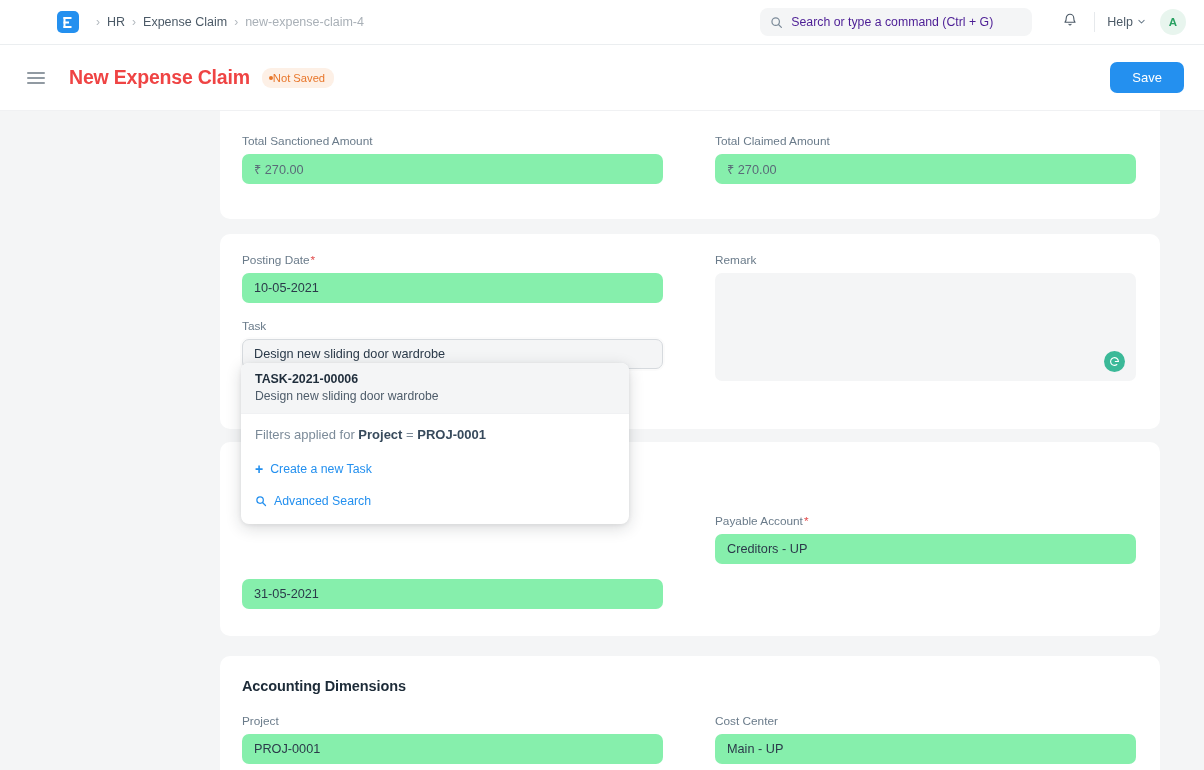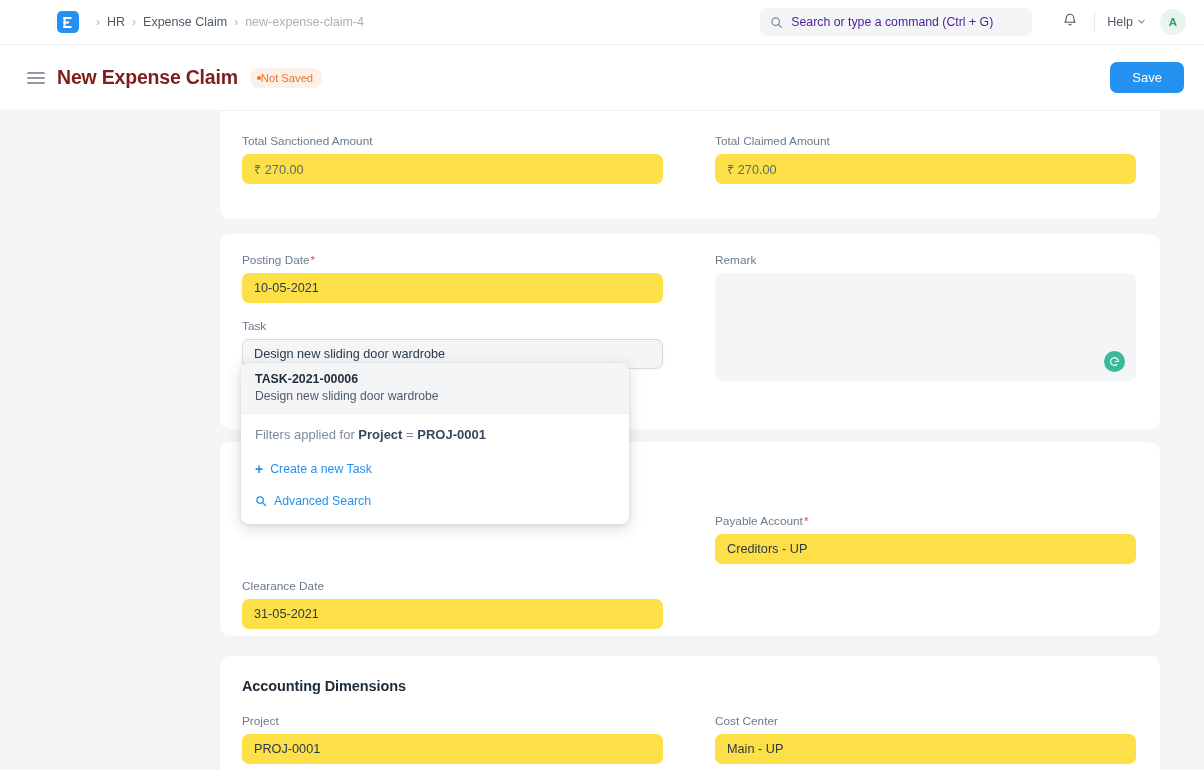--- a/index.html
+++ b/index.html
@@ -78,23 +78,23 @@
     background: #ffffff;
     display: flex; align-items: center;
     border-bottom: 1px solid #f0f1f3;
   }
   .sidebar-toggle {
     margin-left: 27px; width: 18px; height: 18px;
     display: flex; flex-direction: column; justify-content: center; gap: 3px;
   }
   .sidebar-toggle i { display:block; height: 2px; background: #919aa2; border-radius:1px; }
   .page-title {
-    margin-left: 12px;
+    margin-left: 24px;
     font-size: 19.5px; font-weight: 700;
-    color: #7f1d1d; letter-spacing: -0.2px;
+    color: #ef4444; letter-spacing: -0.2px;
   }
   .badge-notsaved {
     margin-left: 12px;
     background: #fdf0e6;
     color: #e8762a;
     font-size: 11.2px;
     padding: 4px 9px 4px 7px;
     border-radius: 9px;
     display: flex; align-items: center; 
     font-weight: 400;
@@ -132,21 +132,21 @@
   .col { width: 50%; padding-right: 27px; }
   .col.right { padding-left: 25px; padding-right: 2px; }
 
   .field-label {
     font-size: 11.8px; color: #6a7b8a;
     margin-bottom: 6px; display: block;
   }
   .req { color: #e24c4c; margin-left: 1px; }
   .field-input {
     height: 30px;
-    background: #fde047;
+    background: #86efac;
     border-radius: 7px;
     border: 1px solid transparent;
     display: flex; align-items: center;
     padding: 0 11px;
     font-size: 12.7px; color: #2b3a4a;
   }
   .field-input.focused {
     border: 1px solid #d6dade;
     background: #f4f5f6;
     box-shadow: 0 0 0 2px rgba(0,0,0,0.015);
@@ -335,21 +335,20 @@
         <div class="col"></div>
         <div class="col right">
           <label class="field-label">
             <span>Payable Account</span><span class="req">*</span>
           </label>
           <div class="field-input">Creditors - UP</div>
         </div>
       </div>
       <div class="row2" style="margin-top:15px;">
         <div class="col">
-          <label class="field-label">Clearance Date</label>
           <div class="field-input">31-05-2021</div>
         </div>
         <div class="col right"></div>
       </div>
     </div>
   </div>
 
   <div class="card" style="top:545px; height:130px;">
     <div class="card-inner" style="padding-top:22px;">
       <div class="section-title">Accounting Dimensions</div>

